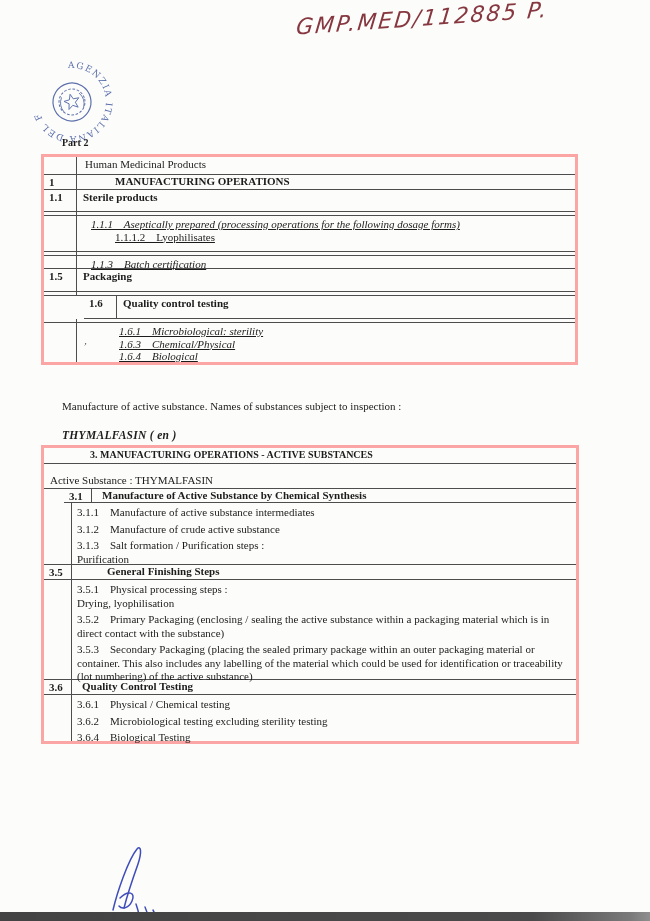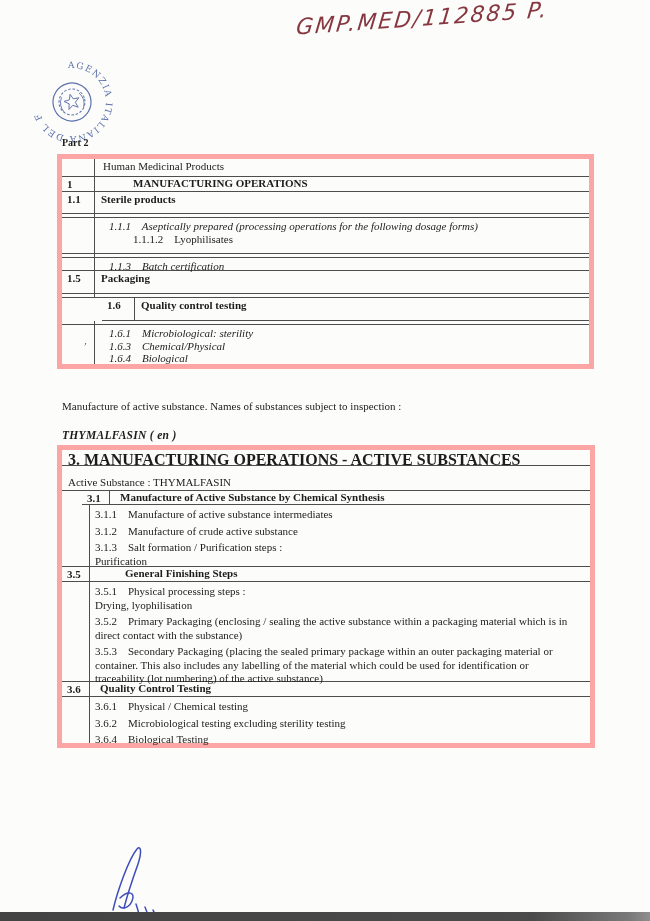--- a/index.html
+++ b/index.html
@@ -17,44 +17,44 @@
     font-size:22px; letter-spacing:2px; color:#7d2731;
     transform:rotate(-4deg) skewX(-10deg); white-space:nowrap; opacity:.92;
   }
 
   
   .stamp { position:absolute; left:22px; top:52px; }
 
   .part-label { position:absolute; left:62px; top:137px; font-weight:bold; font-size:10px; }
 
   
-  .doc-table { position:absolute; left:57px; width:537px; border:5px solid #fca5a5; background:transparent; }
+  .doc-table { position:absolute; left:41px; width:537px; border:3px solid #fca5a5; background:transparent; }
   .t1 { top:154px; }
   .t2 { top:445px; width:538px; }
   .trow { display:flex; border-bottom:1px solid #4d4d4d; font-size:11px; }
   .trow:last-child { border-bottom:none; }
   .numcol { flex:0 0 33px; border-right:1px solid #4d4d4d; padding:1px 0 0 5px; font-weight:bold; }
   .t2 .numcol { flex:0 0 28px; }
   .content { flex:1 1 auto; }
   .pre { white-space:pre-wrap; }
   .b { font-weight:bold; }
   .i { font-style:italic; }
 
   
   .r-hmp  { height:18px; } .r-hmp .content { padding:1px 0 0 8px; }
   .r-1    { height:15px; } .r-1 .content { padding:0 0 0 38px; }
   .r-11   { height:22px; } .r-15 { height:23px; } .r-16 { height:23px;margin-left:40px; }
   .r-11 .content, .r-15 .content, .r-16 .content { padding:1px 0 0 6px; }
   .spacer { height:4px; }
-  .r-111  { height:36px; } .r-113 { height:13px; } .r-152 { height:13px; } .r-16x { height:39px; }
-  .subcell { padding:2px 0 0 14px; line-height:12.5px; }
+  .r-111  { height:36px; } .r-113 { height:13px; } .r-152 { height:13px; } .r-16x { height:39px;gap:28px; }
+  .subcell { padding:2px 0 0 14px; line-height:12.5px;text-decoration:underline; }
   .lyo { padding-left:24px; font-style:normal; }
 
   
-  .t2-header { height:16px; } .t2-header .hcell { padding:1px 0 0 6px; font-weight:bold; font-size:16px; }
+  .t2-header { height:16px; } .t2-header .hcell { padding:1px 0 0 6px; font-weight:bold; font-size:10px;margin-left:40px; }
   .t2-active { height:25px; display:flex; align-items:flex-end; }
   .t2-active .hcell { padding:0 0 2px 6px; }
   .sech-31 { height:14px;margin-left:20px; } .sech-35 { height:15px;gap:25px; } .sech-36 { height:15px; }
   .sec-title { padding:0 0 0 10px; font-weight:bold; }
   .secb-31 { height:62px; } .secb-35 { height:100px; } .secb-36 { height:46px; }
   .items { padding:3px 10px 0 5px; line-height:13.5px; }
   .items p { margin:0 0 3px 0; }
 
   .col-dot { position:absolute; left:83px; top:340px; font-size:11px; color:#666; transform:rotate(15deg); }
 

